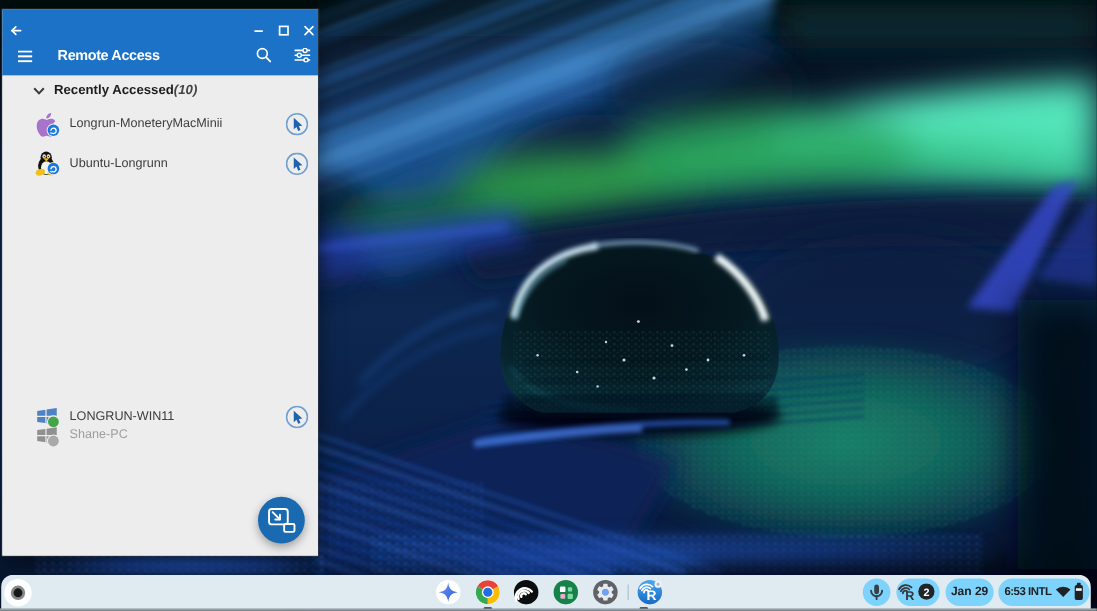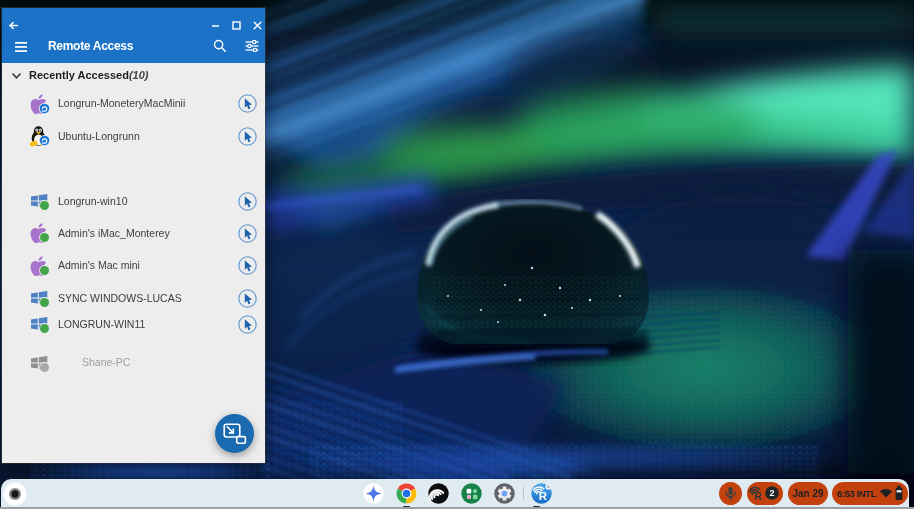--- a/index.html
+++ b/index.html
@@ -4,32 +4,32 @@
 <style>
 html,body{margin:0;padding:0;}
 body{width:914px;height:509px;overflow:hidden;position:relative;background:#06101e;font-family:"Liberation Sans",sans-serif;}
 #wp{position:absolute;left:0;top:0;}
 #win{position:absolute;left:2px;top:8px;width:263px;height:455px;background:#ededed;box-shadow:0 5px 18px rgba(0,0,0,.5),0 0 0 1px rgba(100,100,100,.4);}
 #blue{position:absolute;left:0;top:0;width:263px;height:55px;background:#1b72c6;}
 #cap{position:absolute;left:0;top:0;width:263px;height:22px;}
 #appbar{position:absolute;left:0;top:22px;width:312px;height:33px;}
 #title{position:absolute;left:46px;top:9px;color:#fff;font-size:12px;font-weight:bold;letter-spacing:-0.3px;}
 #content{position:absolute;left:0;top:55px;width:263px;height:400px;background:#ededed;overflow:hidden;}
-.hdr{position:absolute;left:0;width:251px;height:27px;}
+.hdr{position:absolute;left:16px;width:251px;height:27px;}
 .hdr .chev{position:absolute;left:9px;top:9px;}
 .hdr .htx{position:absolute;left:27px;top:6px;font-size:11px;font-weight:bold;color:#1d1d1d;letter-spacing:0;}
 .htx i{font-weight:bold;color:#444;}
 .row{position:absolute;left:0;width:263px;height:32.4px;}
 .ric{position:absolute;left:26px;top:50%;margin-top:-11px;width:22px;height:22px;}
 .rtx{position:absolute;left:56px;top:50%;margin-top:-6.5px;font-size:10.5px;color:#3d3d3d;}
-.off .rtx{color:#9e9e9e;margin-left:24px;}
+.off .rtx{color:#9e9e9e;}
 .rbtn{position:absolute;left:236px;top:50%;margin-top:-9.5px;width:19px;height:19px;}
 #fab{position:absolute;left:213px;top:406px;width:39px;height:39px;border-radius:50%;background:#1a6ab1;box-shadow:0 3px 8px rgba(0,0,0,.35);}
 #shelf{position:absolute;left:1px;top:479px;width:908px;height:29px;background:#e0eaf1;border-radius:10px 10px 0 0;}
-.pill{position:absolute;top:3px;height:23px;background:#c2410c;border-radius:12px;}
+.pill{position:absolute;top:3px;height:23px;background:#7dd3fc;border-radius:12px;}
 #strip{position:absolute;left:0;top:507px;width:914px;height:2px;background:#97a1a6;}
 .appico{position:absolute;top:4px;width:21px;height:21px;}
 .dash{position:absolute;top:26.5px;width:7px;height:2px;border-radius:1px;background:#1f2a33;}
 .tray{color:#202124;font-size:11px;font-weight:bold;}
 </style>
 </head>
 <body>
 <svg id="wp" width="914" height="509" viewBox="0 0 914 509">
 <defs>
 <linearGradient id="base" x1="0" y1="0" x2="0" y2="1">
@@ -345,61 +345,21 @@
 <div class="row" style="top:24.8px">
 <svg class="ric" width="22" height="22">
           <use href="#gApple"></use>
           <use href="#bSync" transform="translate(16.5,15.5)"></use>
         </svg>
 <div class="rtx">Longrun-MoneteryMacMinii</div>
 <svg class="rbtn" width="19" height="19">
           <use href="#gBtn"></use>
         </svg>
 </div>
-<div class="row" style="top:121.9px">
-<svg class="ric" width="22" height="22">
-          <use href="#gWin"></use>
-          <use href="#bGreen" transform="translate(16.5,15.5)"></use>
-        </svg>
-<div class="rtx">Longrun-win10</div>
-<svg class="rbtn" width="19" height="19">
-          <use href="#gBtn"></use>
-        </svg>
-</div>
-<div class="row" style="top:154.2px">
-<svg class="ric" width="22" height="22">
-          <use href="#gApple"></use>
-          <use href="#bGreen" transform="translate(16.5,15.5)"></use>
-        </svg>
-<div class="rtx">Admin's iMac_Monterey</div>
-<svg class="rbtn" width="19" height="19">
-          <use href="#gBtn"></use>
-        </svg>
-</div>
-<div class="row" style="top:186.6px">
-<svg class="ric" width="22" height="22">
-          <use href="#gApple"></use>
-          <use href="#bGreen" transform="translate(16.5,15.5)"></use>
-        </svg>
-<div class="rtx">Admin's Mac mini</div>
-<svg class="rbtn" width="19" height="19">
-          <use href="#gBtn"></use>
-        </svg>
-</div>
-<div class="row" style="top:218.9px">
-<svg class="ric" width="22" height="22">
-          <use href="#gWin"></use>
-          <use href="#bGreen" transform="translate(16.5,15.5)"></use>
-        </svg>
-<div class="rtx">SYNC WINDOWS-LUCAS</div>
-<svg class="rbtn" width="19" height="19">
-          <use href="#gBtn"></use>
-        </svg>
-</div>
-<div class="row" style="top:245px">
+<div class="row" style="top:268px">
 <svg class="ric" width="22" height="22">
           <use href="#gWin"></use>
           <use href="#bGreen" transform="translate(16.5,15.5)"></use>
         </svg>
 <div class="rtx">LONGRUN-WIN11</div>
 <svg class="rbtn" width="19" height="19">
           <use href="#gBtn"></use>
         </svg>
 </div>
 <div class="row off" style="top:283.6px">

